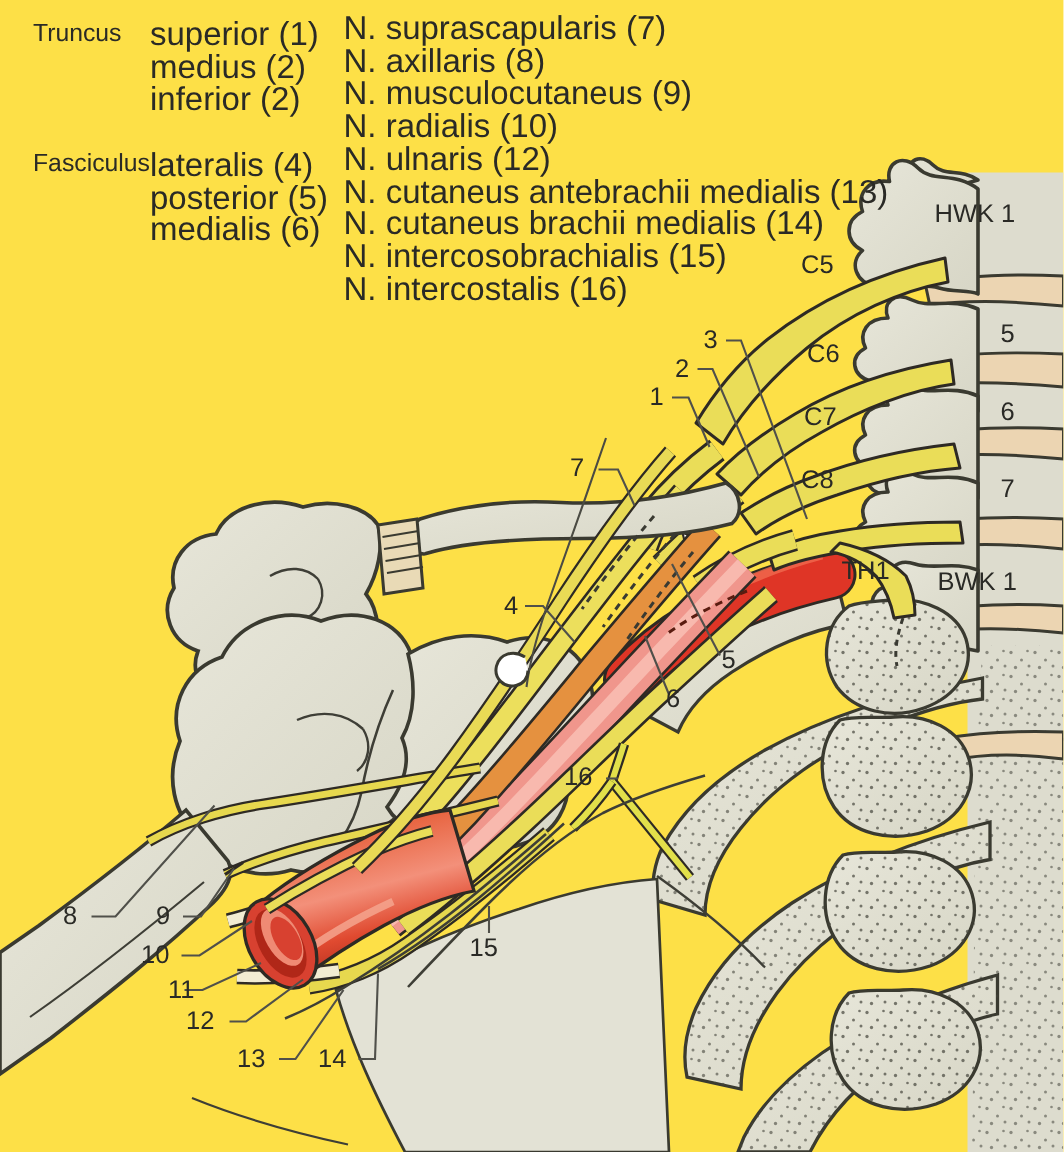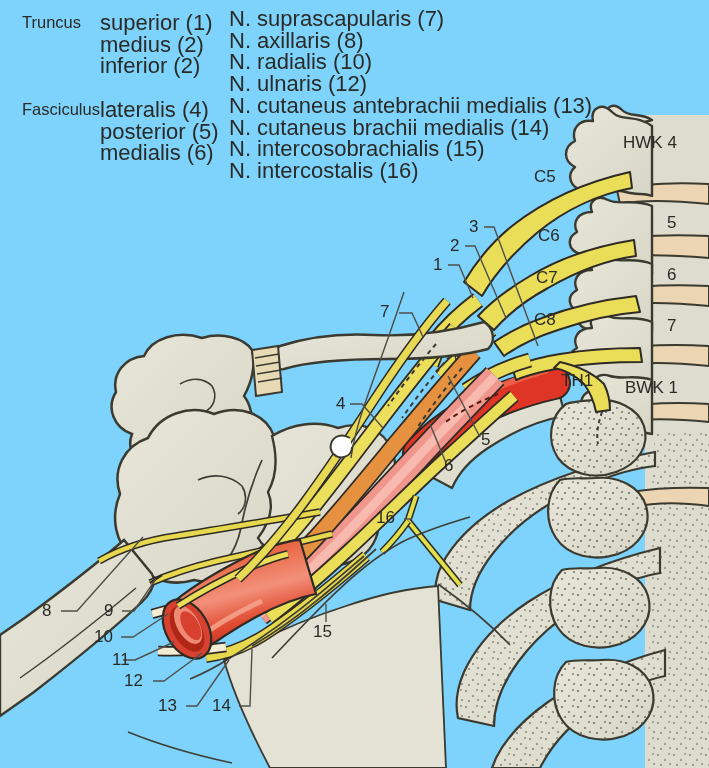--- a/index.html
+++ b/index.html
@@ -1,16 +1,16 @@
 <!DOCTYPE html>
 <html><head>
 <meta charset="utf-8">
 <style>
   html,body{margin:0;padding:0;background:#ffffff;}
-  #stage{position:relative;width:709px;height:768px;background:#7dd3fc;overflow:hidden;
+  #stage{position:relative;width:709px;height:768px;background:#fde047;overflow:hidden;
          font-family:"Liberation Sans",sans-serif;color:#2a2a26;}
   #stage svg{position:absolute;left:0;top:0;}
   .lbl{position:absolute;font-size:17px;line-height:1;white-space:nowrap;color:#2a2a26;}
   .legend-title{position:absolute;font-size:16.5px;line-height:21.7px;white-space:nowrap;}
   .legend-col{position:absolute;font-size:22px;line-height:21.7px;white-space:nowrap;}
 </style>
 </head>
 <body>
 
 <div id="stage">
@@ -247,20 +247,21 @@
   </div>
   <div class="legend-title" style="left:22px;top:99px">Fasciculus</div>
   <div class="legend-col" style="left:100px;top:99px">
     <div>lateralis (4)</div>
     <div>posterior (5)</div>
     <div>medialis (6)</div>
   </div>
   <div class="legend-col" style="left:229px;top:8px">
     <div>N. suprascapularis (7)</div>
     <div>N. axillaris (8)</div>
+    <div>N. musculocutaneus (9)</div>
     <div>N. radialis (10)</div>
     <div>N. ulnaris (12)</div>
     <div>N. cutaneus antebrachii medialis (13)</div>
     <div>N. cutaneus brachii medialis (14)</div>
     <div>N. intercosobrachialis (15)</div>
     <div>N. intercostalis (16)</div>
   </div>
 
   <div class="lbl" style="left:433px;top:256px">1</div>
   <div class="lbl" style="left:450px;top:237px">2</div>
@@ -278,19 +279,19 @@
   <div class="lbl" style="left:212px;top:697px">14</div>
   <div class="lbl" style="left:313px;top:623px">15</div>
   <div class="lbl" style="left:376px;top:509px">16</div>
 
   <div class="lbl" style="left:534px;top:168px">C5</div>
   <div class="lbl" style="left:538px;top:227px">C6</div>
   <div class="lbl" style="left:536px;top:269px">C7</div>
   <div class="lbl" style="left:534px;top:311px">C8</div>
   <div class="lbl" style="left:561px;top:372px">TH1</div>
 
-  <div class="lbl" style="left:623px;top:134px">HWK 4</div>
+  <div class="lbl" style="left:623px;top:134px">HWK 1</div>
   <div class="lbl" style="left:667px;top:214px">5</div>
   <div class="lbl" style="left:667px;top:266px">6</div>
   <div class="lbl" style="left:667px;top:317px">7</div>
   <div class="lbl" style="left:625px;top:379px">BWK 1</div>
 
 </div>
 
 </body></html>

